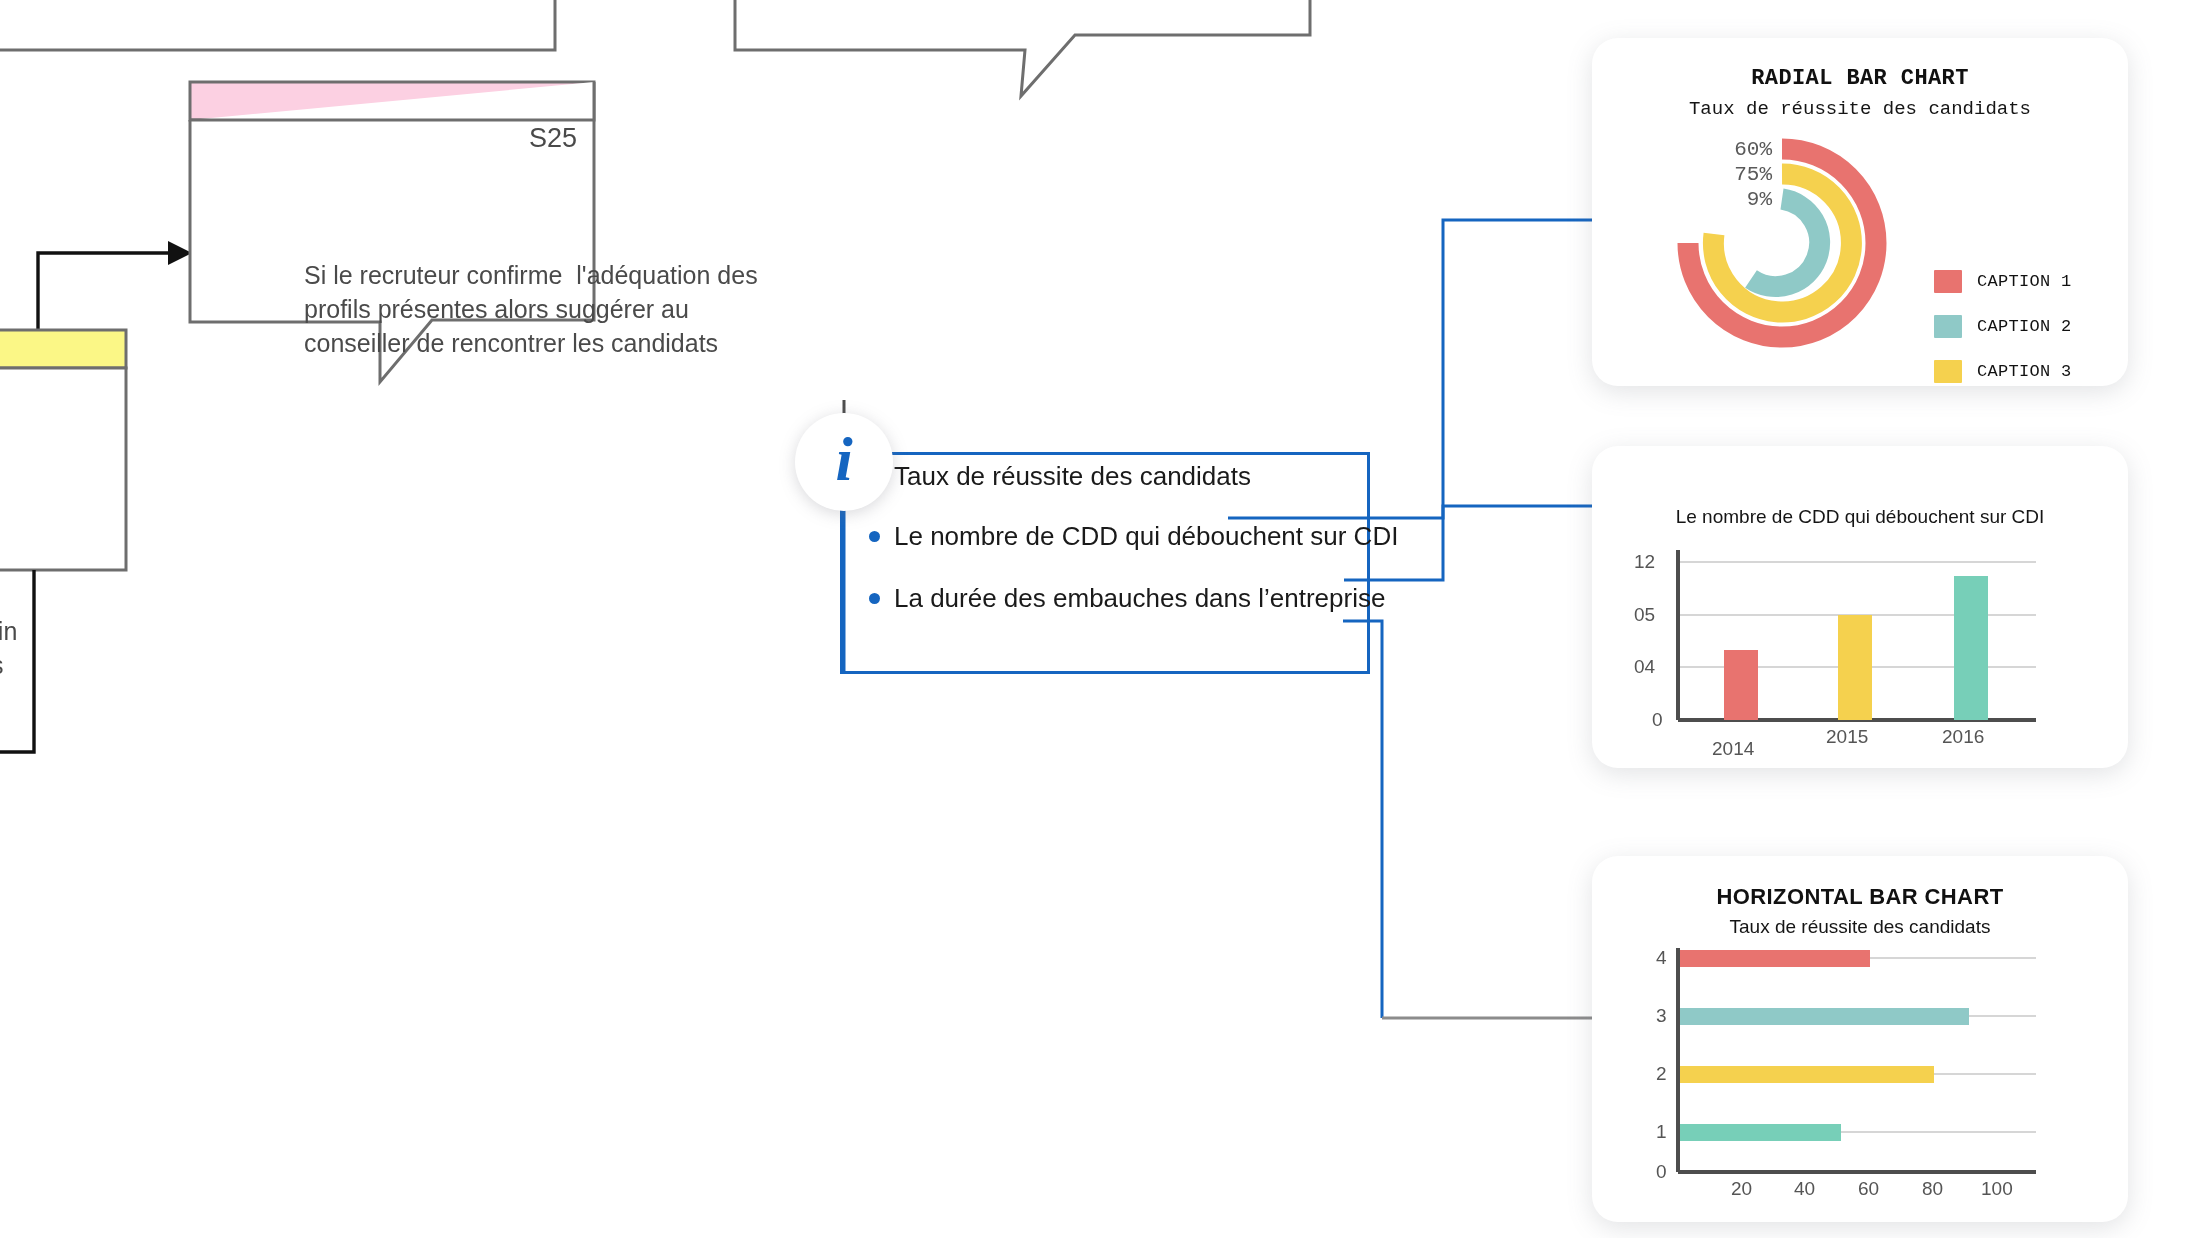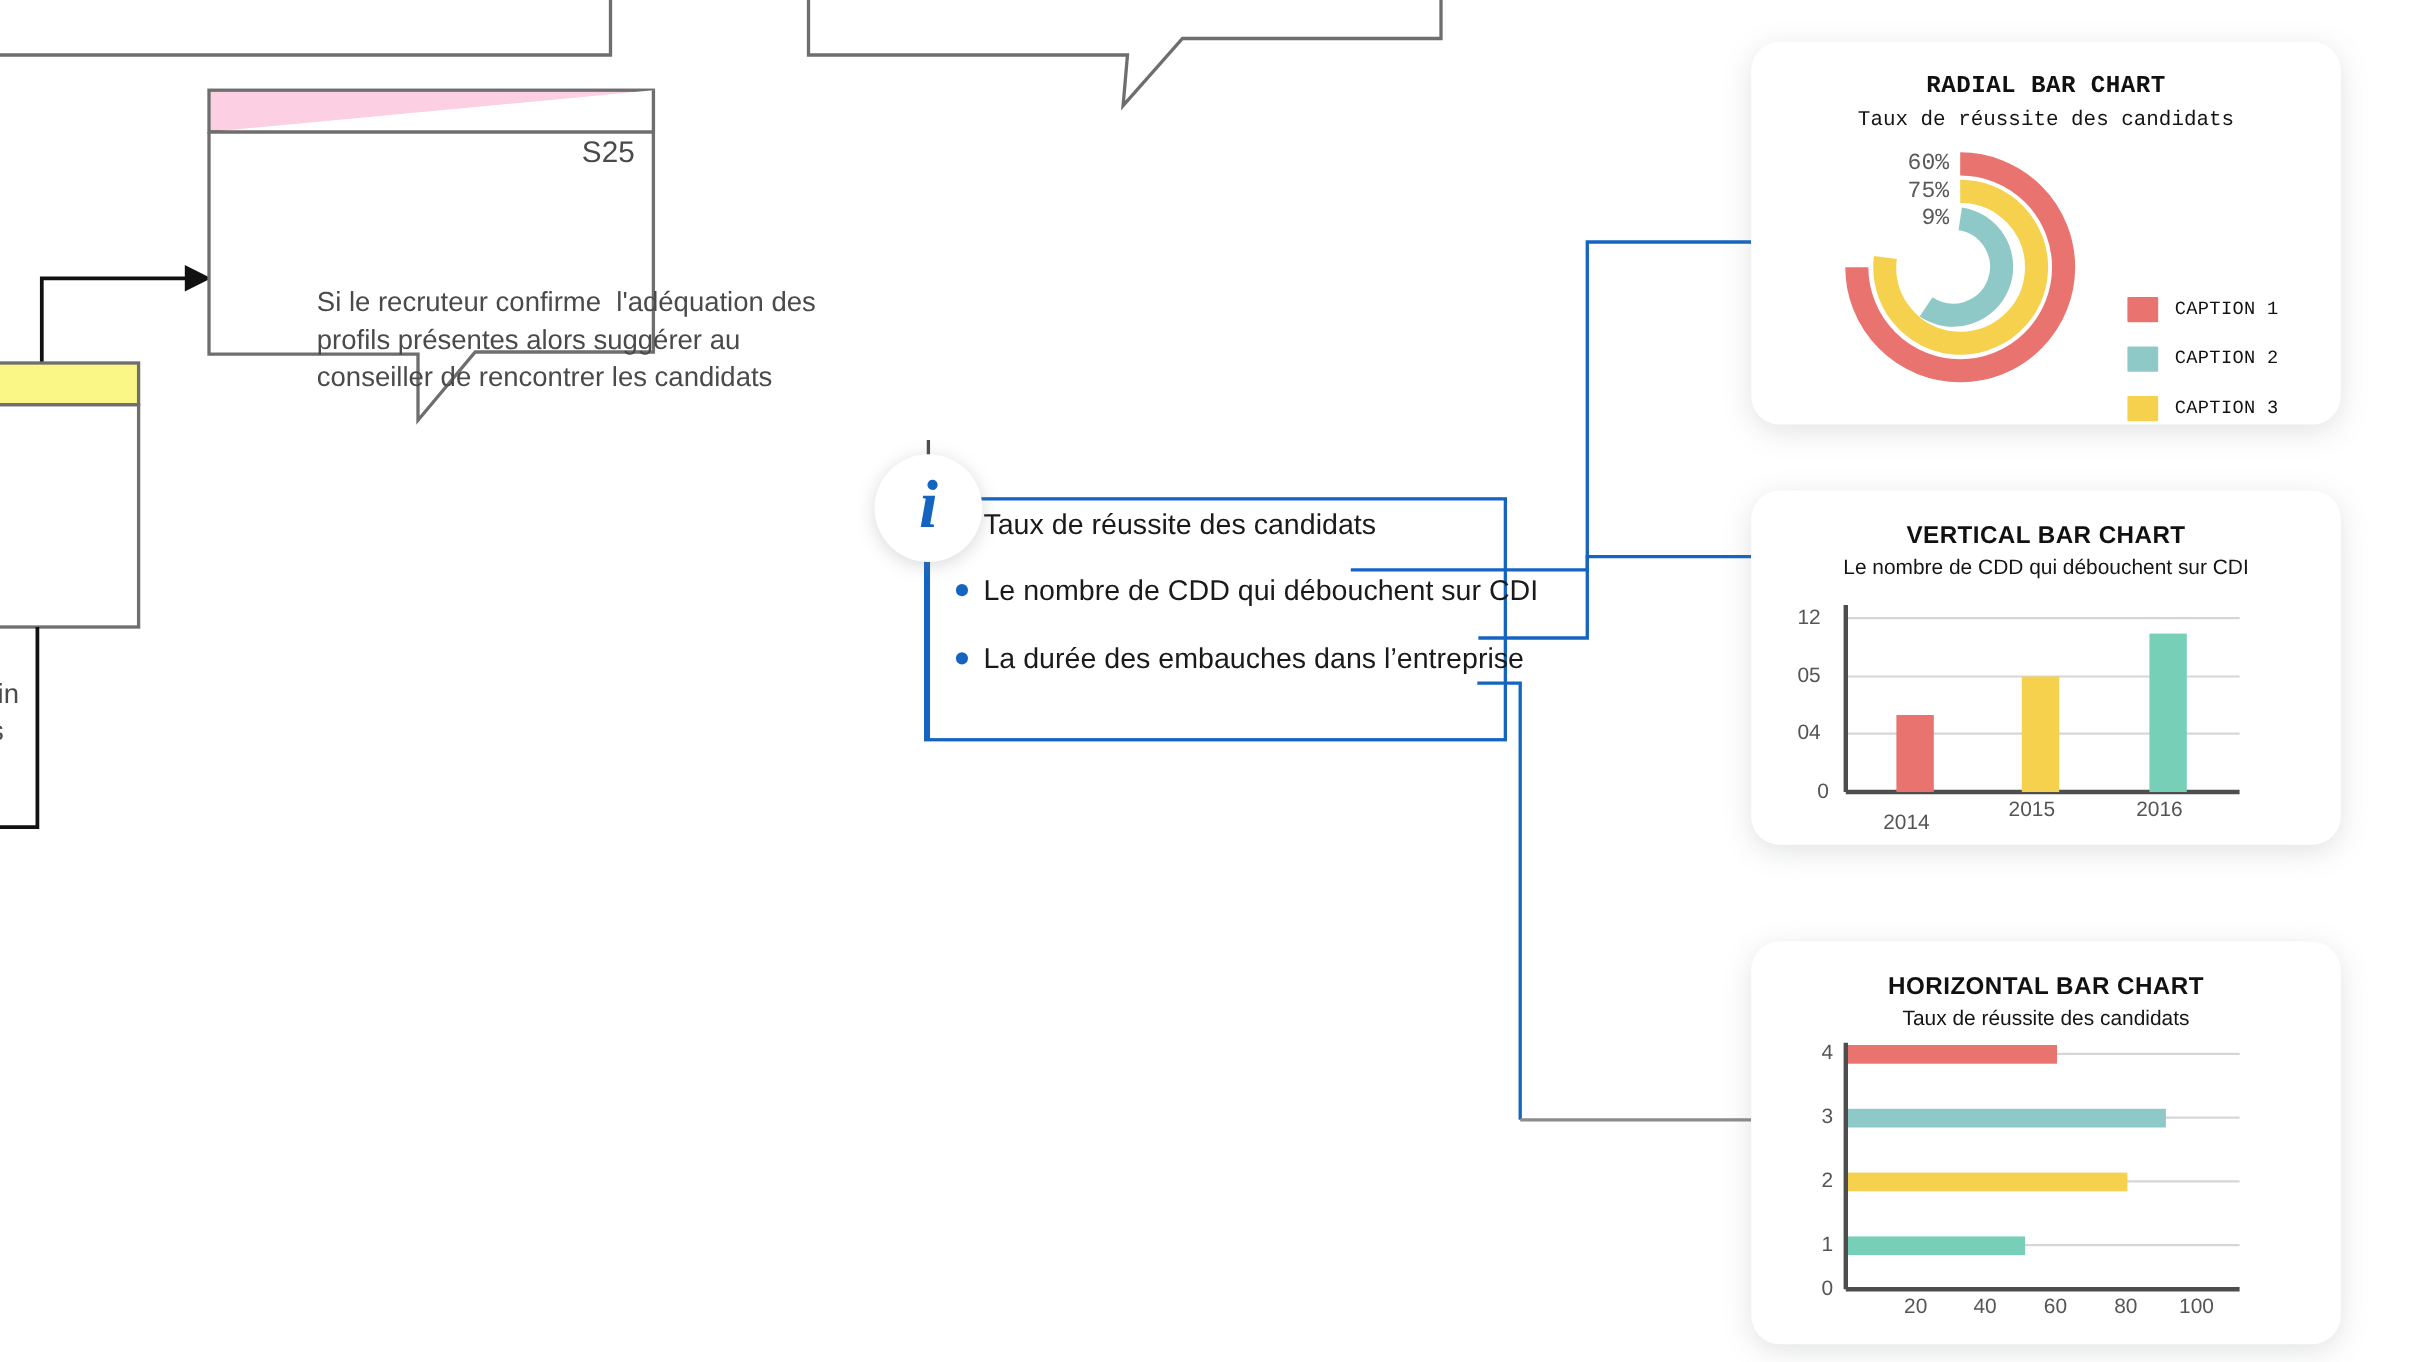--- a/index.html
+++ b/index.html
@@ -20,21 +20,21 @@
     color:#3a3a3a;
     white-space:pre;
     line-height:34px;
   }
 
   #s25-title{
     left:268px;top:121px;width:570px;
     text-align:center;font-size:27px;color:#4a4a4a;
   }
   #s25-body{
-    left:288px;top:258px;width:530px;
+    left:304px;top:258px;width:530px;
     font-size:25px;color:#4a4a4a;line-height:34px;
   }
   #left-node-body{
     left:-130px;top:580px;width:290px;
     font-size:25px;color:#4a4a4a;line-height:34px;
   }
 
   
   #info-badge{
     position:absolute;left:795px;top:413px;width:98px;height:98px;
@@ -215,21 +215,20 @@
         </div>
         <div class="legend-row">
           <span class="legend-sw" style="background:#f5d14e"></span>
           <span class="legend-lb">CAPTION 3</span>
         </div>
       </div>
     </div>
   </div>
 
   <div class="card" id="card-vertical">
-    <div class="card-title">VERTICAL BAR CHART</div>
     <div class="card-sub">Le nombre de CDD qui débouchent sur CDI</div>
 
     <div class="plot" id="vbar-plot">
       <svg viewBox="0 0 510 226" width="510" height="226">
 
         <g stroke="#d6d6d6" stroke-width="2">
           <line x1="72" y1="28" x2="430" y2="28"></line>
           <line x1="72" y1="81" x2="430" y2="81"></line>
           <line x1="72" y1="133" x2="430" y2="133"></line>
         </g>

